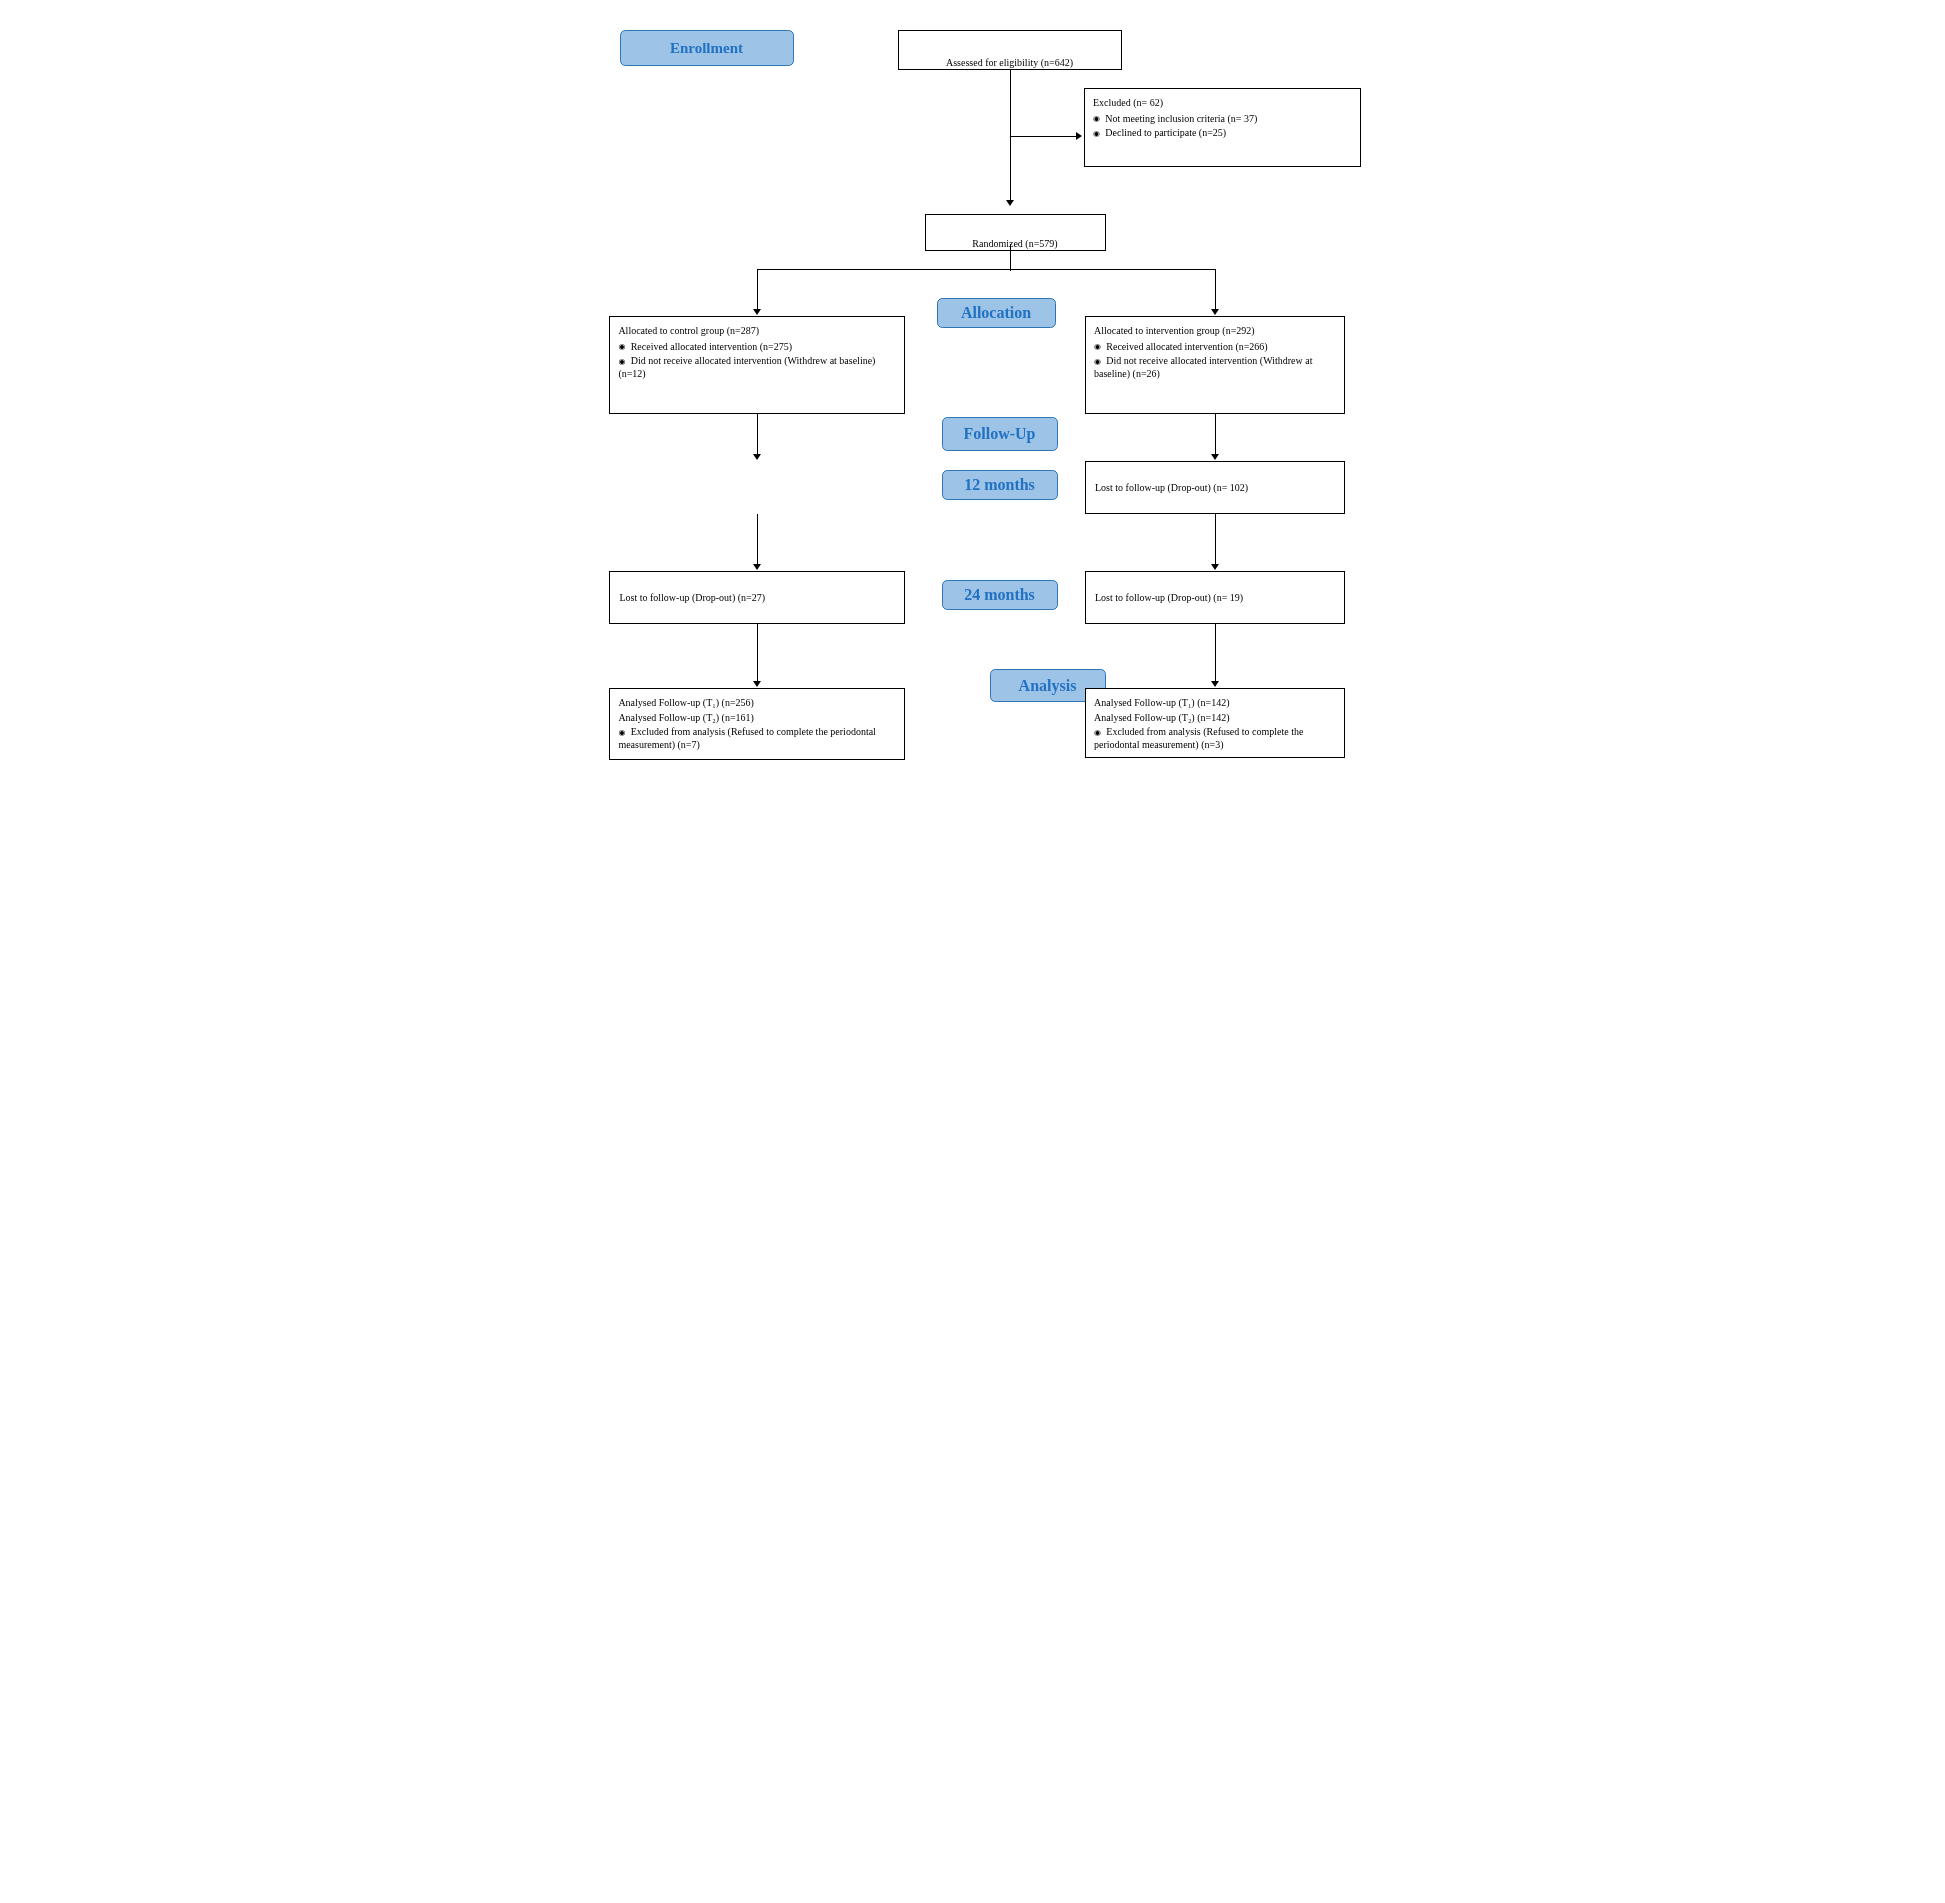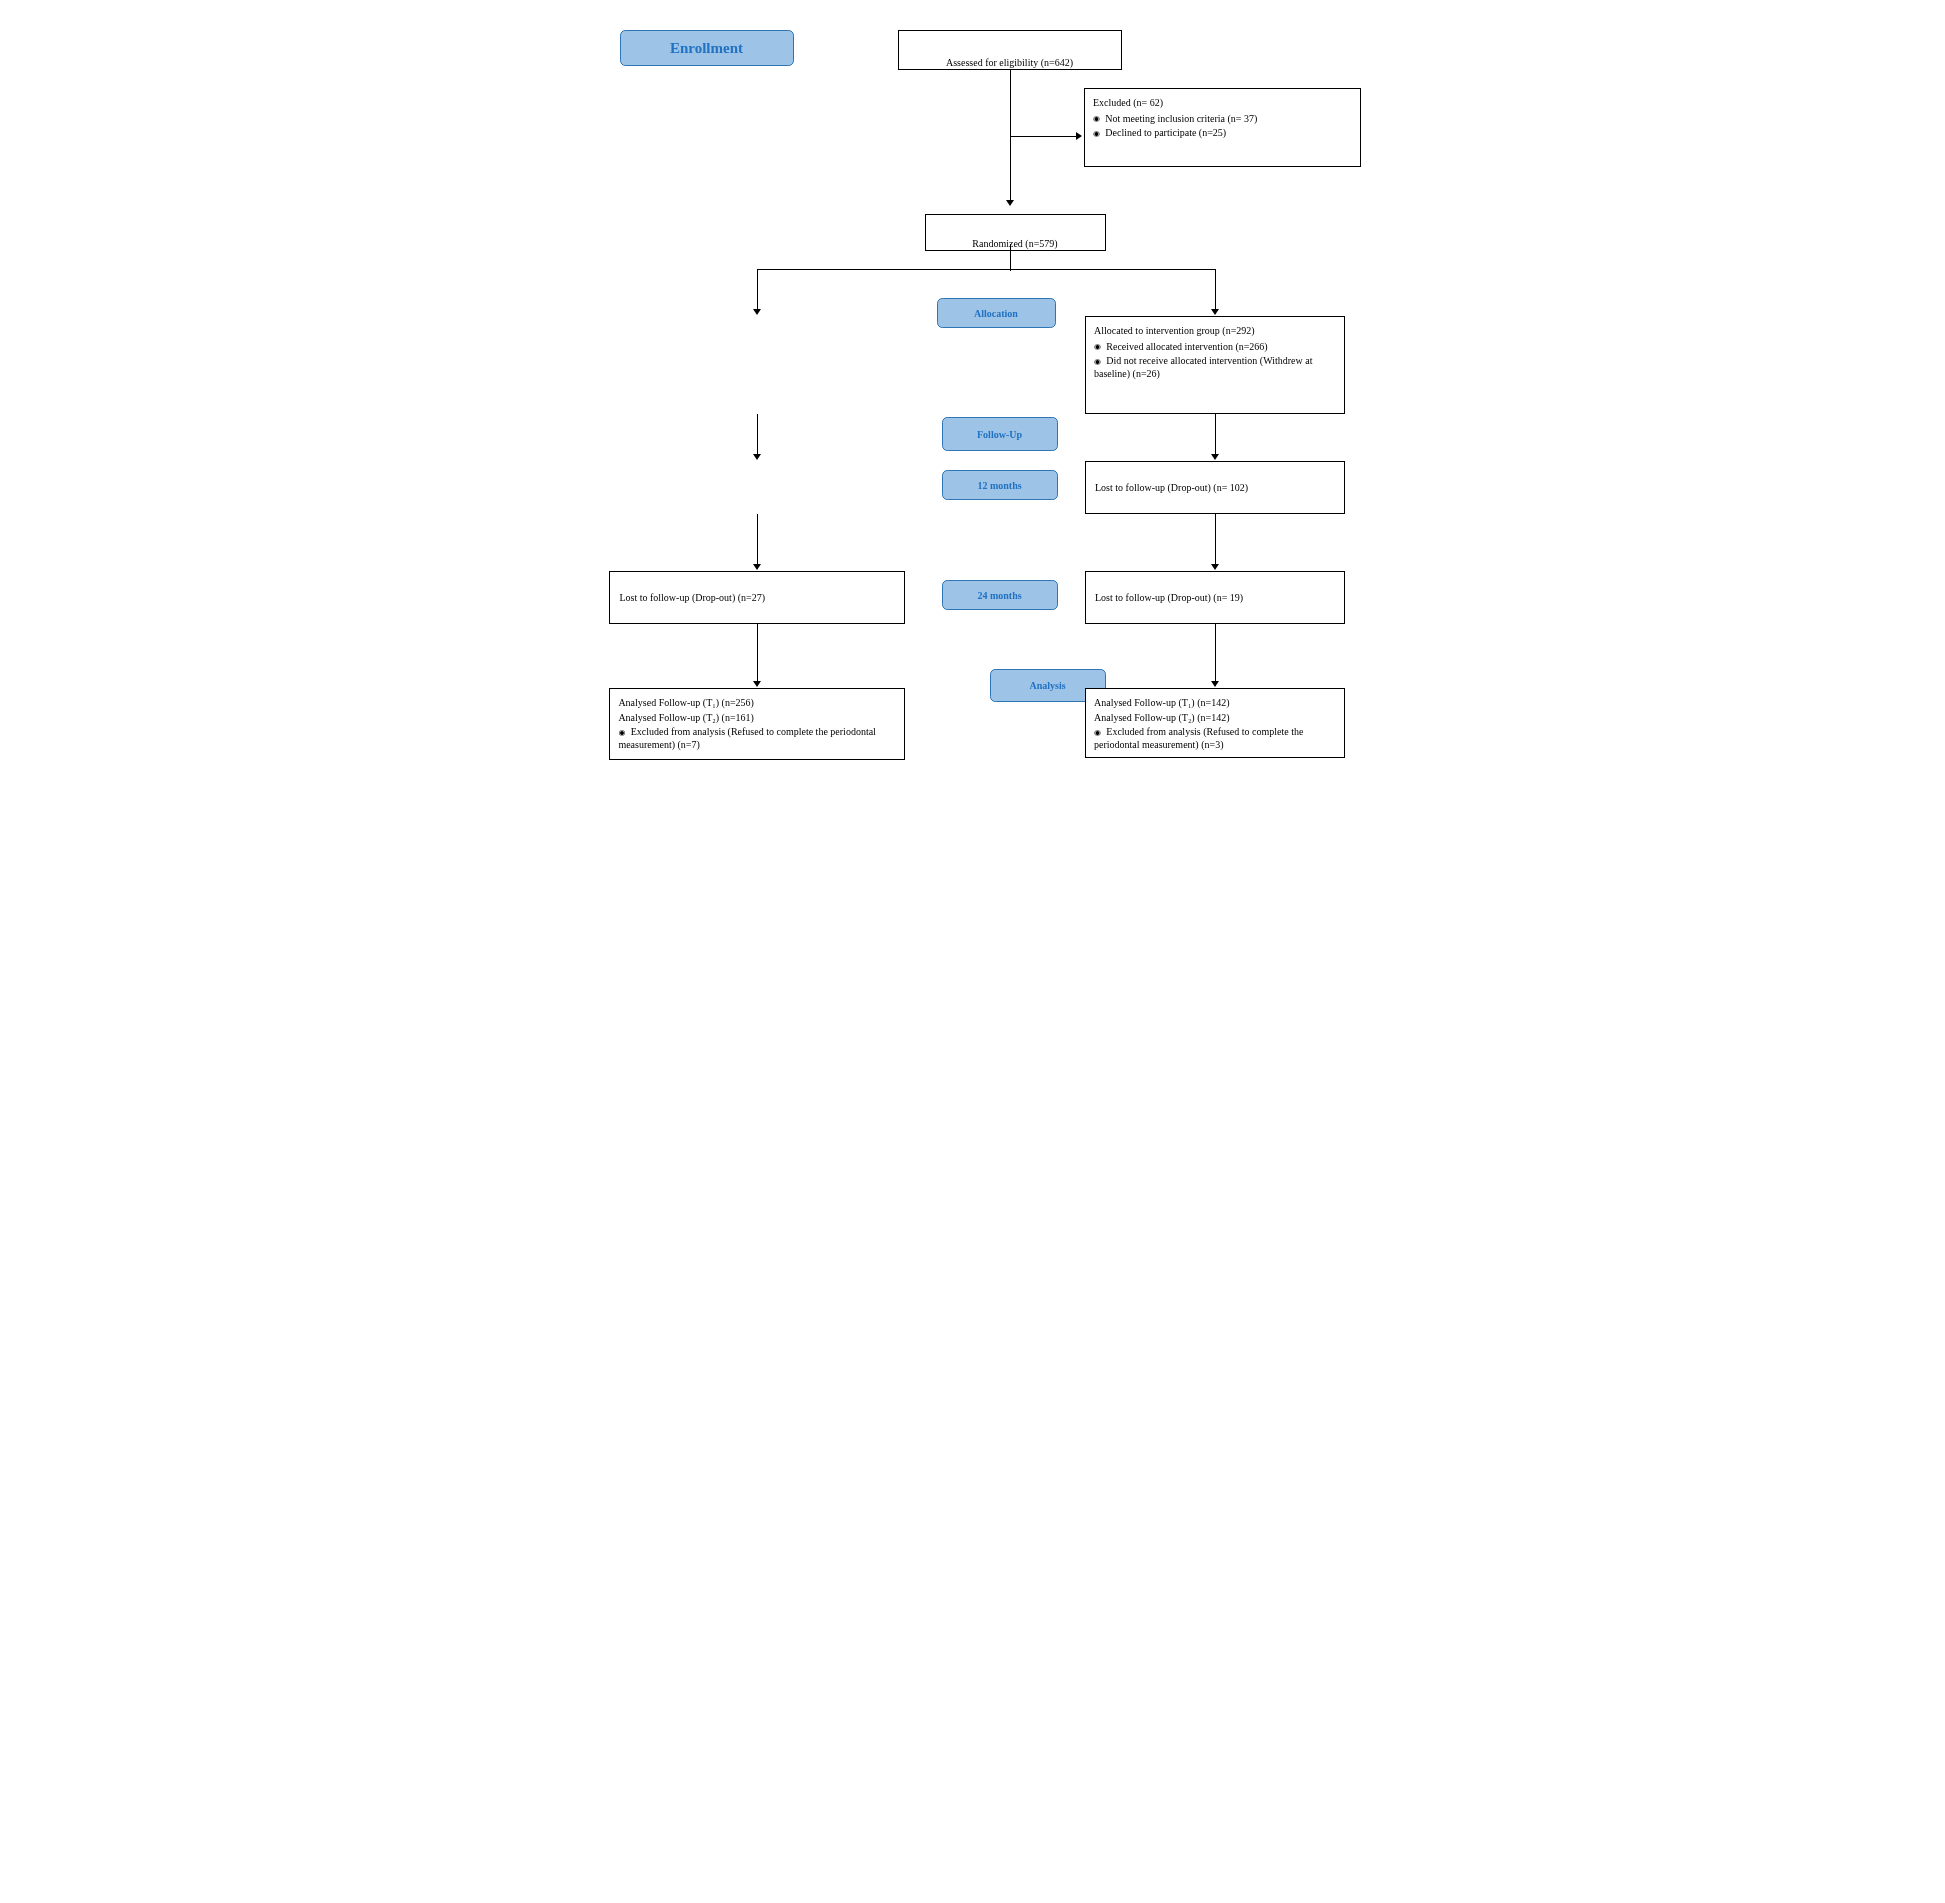--- a/index.html
+++ b/index.html
@@ -17,21 +17,21 @@
     box-sizing:border-box;font-size:10px;line-height:1.32;
   }
   .box.centered{display:flex;align-items:flex-end;justify-content:center;text-align:center;}
   .box.leftpad{padding:6.4px 8.5px;}
   .box.vcenter{display:flex;align-items:center;padding:0 9.5px;}
 
   .section-label{
     position:absolute;display:flex;align-items:center;justify-content:center;
     background:var(--label-fill);border:0.8px solid var(--label-border);
     border-radius:5.3px;font-weight:bold;color:var(--label-text);
-    font-size:10px;box-sizing:border-box;
+    font-size:16px;box-sizing:border-box;
   }
   .section-label.big{font-size:15px;}
 
   .vline,.hline{position:absolute;background:#000;}
   .vline{width:1.1px;}
   .hline{height:1.1px;}
   .arr-down{position:absolute;width:0;height:0;border-left:4.2px solid transparent;border-right:4.2px solid transparent;border-top:6.9px solid #000;}
   .arr-right{position:absolute;width:0;height:0;border-top:4.2px solid transparent;border-bottom:4.2px solid transparent;border-left:6.9px solid #000;}
 
   .line{margin:1.1px 0;}
@@ -79,20 +79,29 @@
     <span>Randomized (n=579)</span>
   </div>
 
   <div class="vline" style="left:426px;top:244px;height:27px;"></div>
   <div class="hline" style="left:173px;top:269px;width:458px;"></div>
   <div class="vline" style="left:173px;top:269px;height:40px;"></div>
   <div class="arr-down" style="left:169px;top:309px;"></div>
   <div class="vline" style="left:631px;top:269px;height:40px;"></div>
   <div class="arr-down" style="left:627px;top:309px;"></div>
 
+  <div class="box leftpad" style="left:25.4px;top:316px;width:296px;height:98px;">
+    <div class="line title-line">Allocated to control group (n=287)</div>
+    <div class="line">
+      <span class="bullet">◉</span><span>Received allocated intervention (n=275)</span>
+    </div>
+    <div class="line">
+      <span class="bullet">◉</span><span>Did not receive allocated intervention (Withdrew at baseline) (n=12)</span>
+    </div>
+  </div>
 
   <div class="box leftpad" style="left:501px;top:316px;width:260px;height:98px;">
     <div class="line title-line">Allocated to intervention group (n=292)</div>
     <div class="line">
       <span class="bullet">◉</span><span>Received allocated intervention (n=266)</span>
     </div>
     <div class="line">
       <span class="bullet">◉</span><span>Did not receive allocated intervention (Withdrew at baseline) (n=26)</span>
     </div>
   </div>

